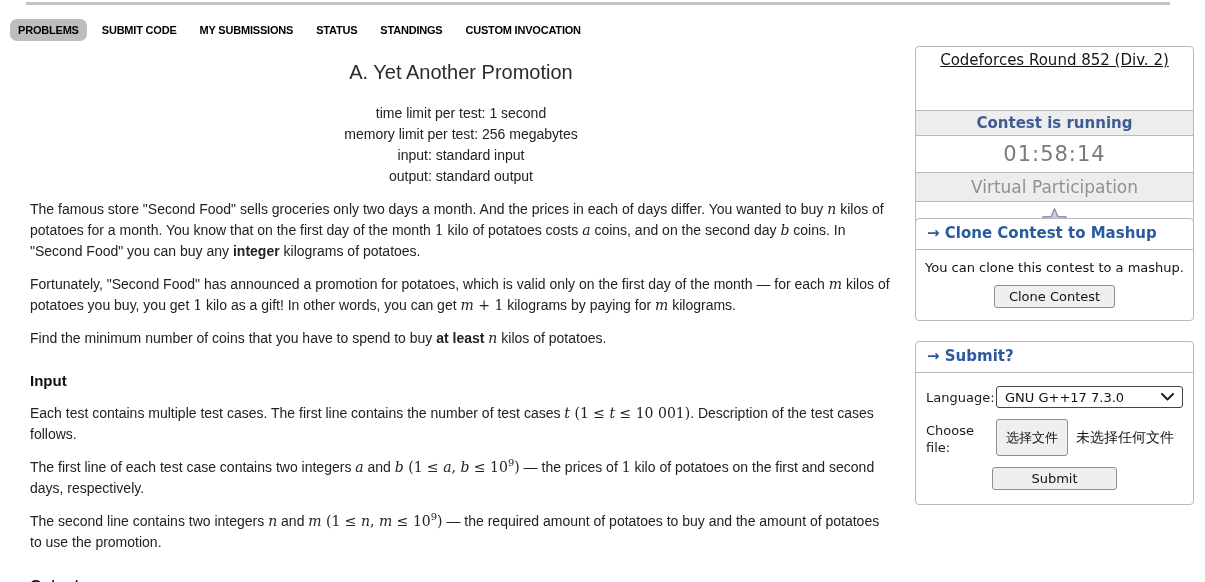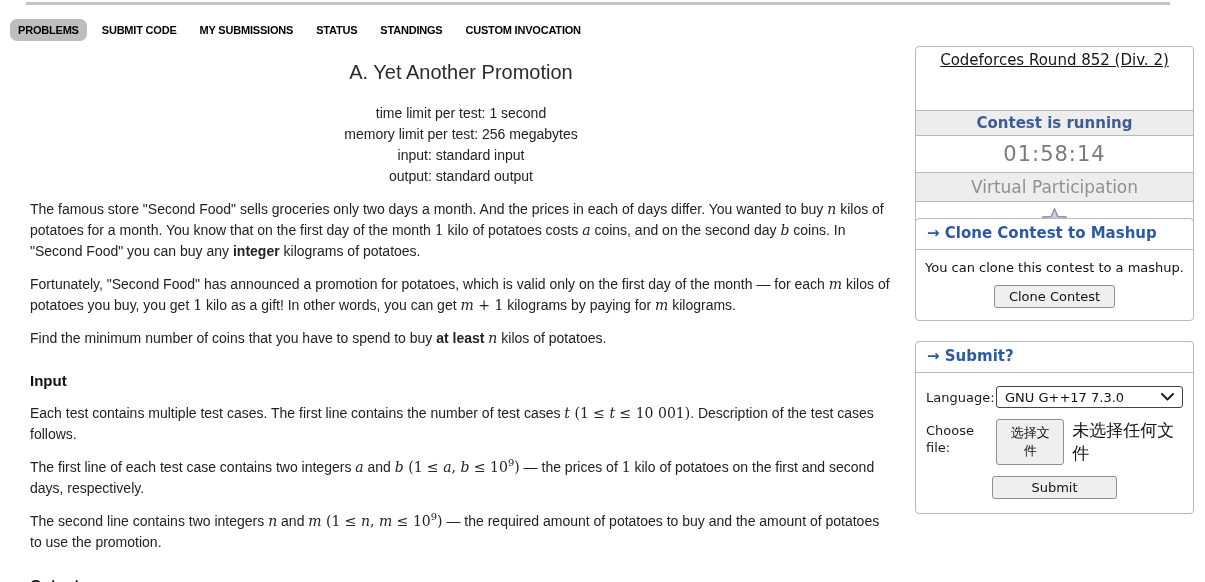--- a/index.html
+++ b/index.html
@@ -57,21 +57,21 @@
   .ui-btn{margin-top:10px;font-family:"DejaVu Sans",sans-serif;font-size:13px;color:#111;
     background:#efefef;border:1px solid #8f8f8f;border-radius:3px;padding:3px 14px;cursor:pointer;}
   .submit-body{padding:13px 10px 14px;}
   .form-row{display:flex;margin-bottom:11px;}
   .form-label{width:70px;flex:none;font-size:13px;color:#1a1a1a;padding-top:3px;line-height:17px;}
   .lang-select{flex:1;display:flex;align-items:center;justify-content:space-between;
     border:1px solid #444;border-radius:3px;height:22px;padding:0 8px;cursor:pointer;background:#fff;}
   .lang-value{font-size:13px;color:#111;}
   .file-btn{font-family:"DejaVu Sans",sans-serif;font-size:13px;color:#111;background:#efefef;
     border:1px solid #8f8f8f;border-radius:3px;padding:2px 9px;cursor:pointer;}
-  .file-status{font-size:17px;color:#111;margin-left:8px;align-self:center;}
+  .file-status{font-size:14px;color:#111;margin-left:8px;align-self:center;}
   .submit-row{text-align:center;margin-top:2px;}
   .submit-row .ui-btn{margin-top:0;padding:3px 38px;}
 </style>
 </head>
 <body>
 
 <div class="top-divider"></div>
 
 <nav class="tab-bar">
     <div class="tab selected">PROBLEMS</div>

